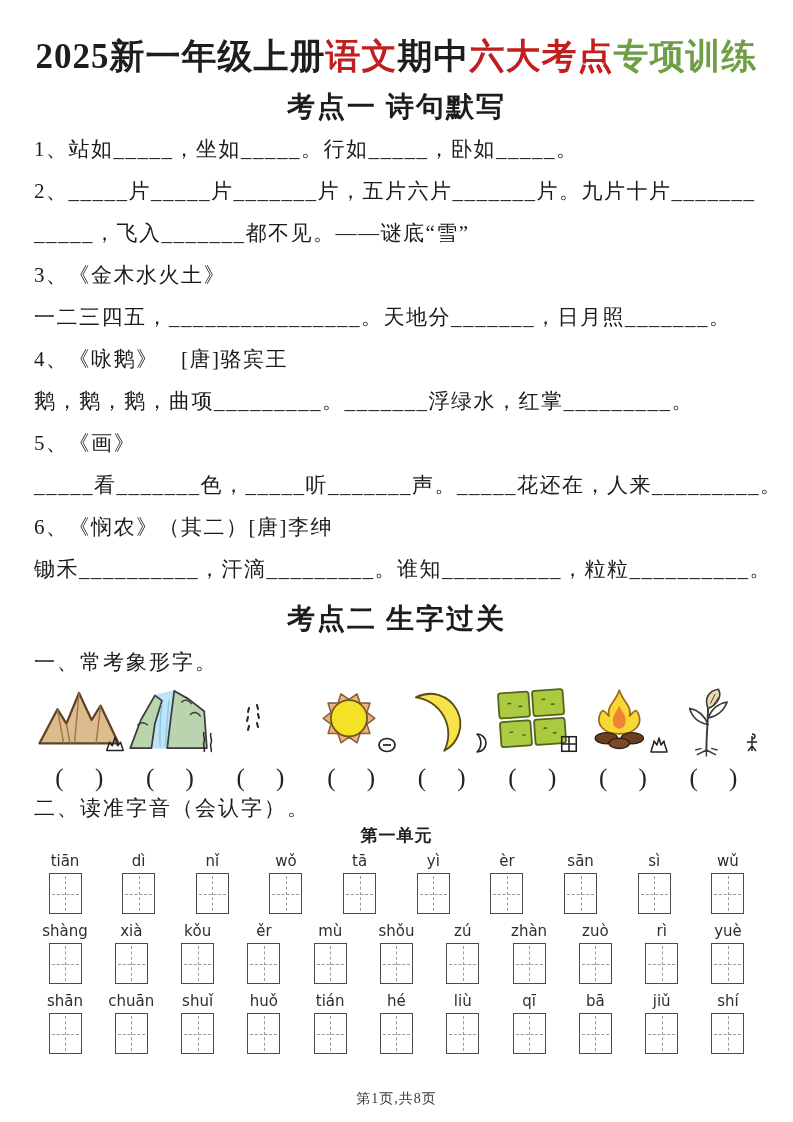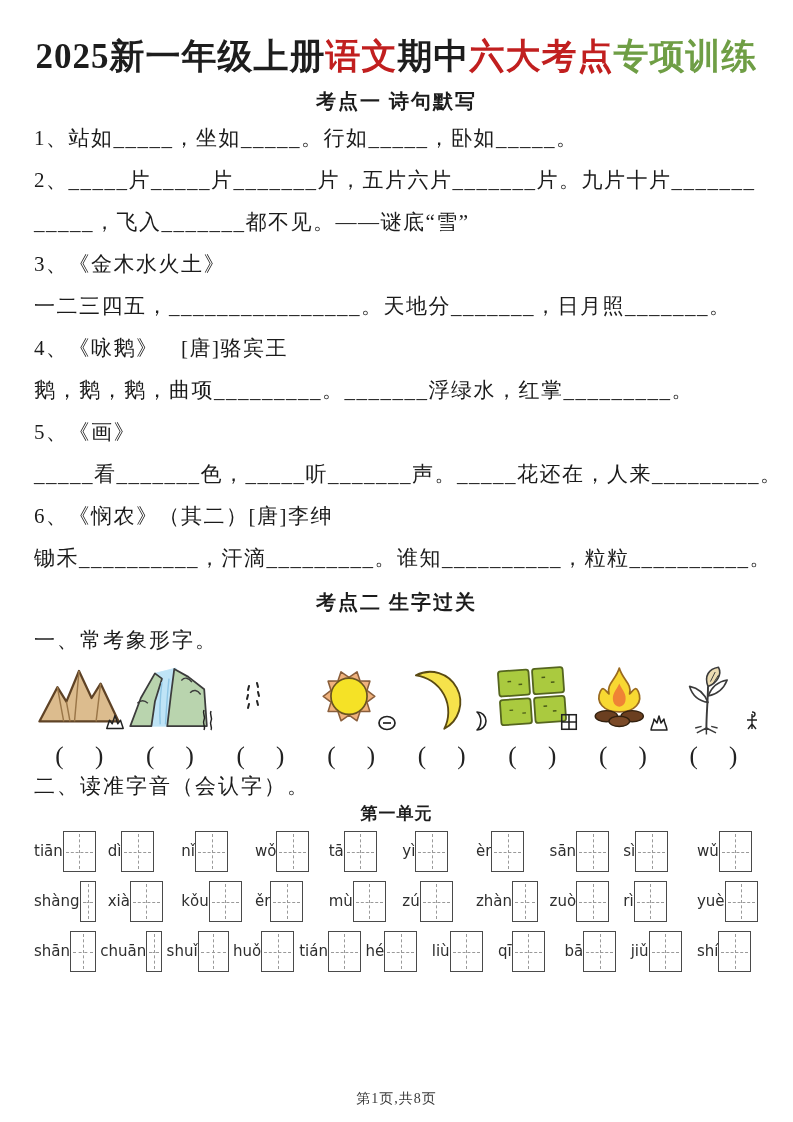--- a/index.html
+++ b/index.html
@@ -13,21 +13,21 @@
   .doc-title{
     text-align:center;font-size:35px;font-weight:bold;letter-spacing:1px;
     line-height:1.2;margin:6px 0 4px 0;white-space:nowrap;
   }
   .seg-black{color:#1d1d1d;}
   .seg-red{color:#c11f1f;}
   .seg-green{color:#6f9e45;}
 
   
   .section-heading{
-    text-align:center;font-size:20px;font-weight:bold;color:#1c1c1c;
+    text-align:center;font-size:28px;font-weight:bold;color:#1c1c1c;
     margin:10px 0 2px 0;letter-spacing:2px;
   }
 
   
   .poem-block{margin-top:2px;}
   .line{
     font-size:21px;line-height:42px;letter-spacing:1.5px;color:#1b1b1b;
     white-space:nowrap;
   }
 
@@ -41,21 +41,21 @@
   .picto-img svg.glyph-center{position:absolute;left:28px;bottom:26px;}
   .answer-paren{
     font-size:25px;color:#222;white-space:pre;margin-top:6px;
     font-family:"Liberation Serif",serif;letter-spacing:0;
   }
 
   
   .unit-label{text-align:center;font-size:17px;font-weight:bold;margin:0 0 4px 0;letter-spacing:1px;}
   .pinyin-grid{width:725px;}
   .pinyin-row{display:flex;justify-content:space-between;margin-bottom:7px;}
-  .pinyin-cell{width:62px;display:flex;flex-direction:row;align-items:center;}
+  .pinyin-cell{width:62px;display:flex;flex-direction:column;align-items:center;}
   .pinyin-label{
     font-family:"DejaVu Sans","Liberation Sans",sans-serif;
     font-size:15px;color:#2e2e2e;height:20px;line-height:20px;
   }
   .tzg{
     width:33px;height:41px;border:1.6px solid #4a4a4a;background:#fff;
     position:relative;margin-top:2px;box-sizing:border-box;
   }
   .tzg::before{
     content:"";position:absolute;left:50%;top:2px;bottom:2px;
@@ -290,20 +290,24 @@
         </div>
         <div class="pinyin-cell">
           <div class="pinyin-label">ěr</div>
           <div class="tzg"></div>
         </div>
         <div class="pinyin-cell">
           <div class="pinyin-label">mù</div>
           <div class="tzg"></div>
         </div>
         <div class="pinyin-cell">
+          <div class="pinyin-label">shǒu</div>
+          <div class="tzg"></div>
+        </div>
+        <div class="pinyin-cell">
           <div class="pinyin-label">zú</div>
           <div class="tzg"></div>
         </div>
         <div class="pinyin-cell">
           <div class="pinyin-label">zhàn</div>
           <div class="tzg"></div>
         </div>
         <div class="pinyin-cell">
           <div class="pinyin-label">zuò</div>
           <div class="tzg"></div>

